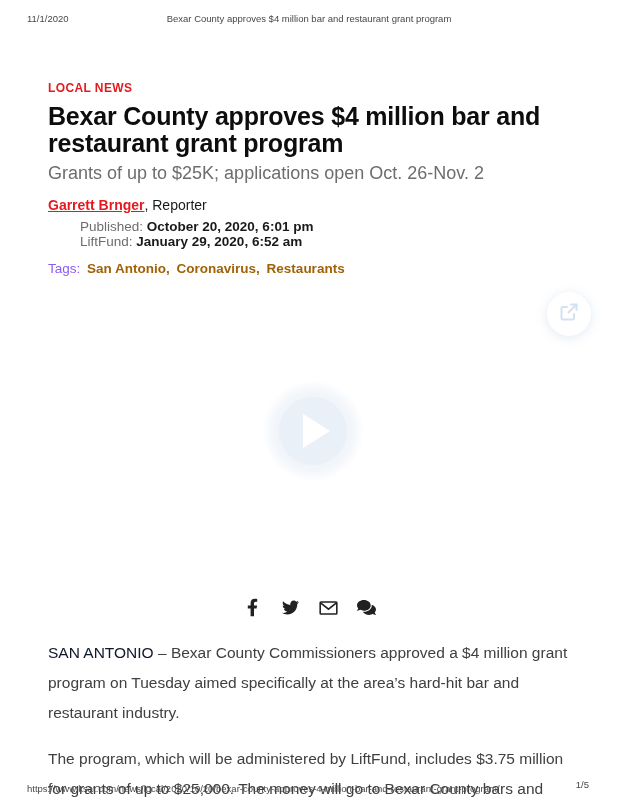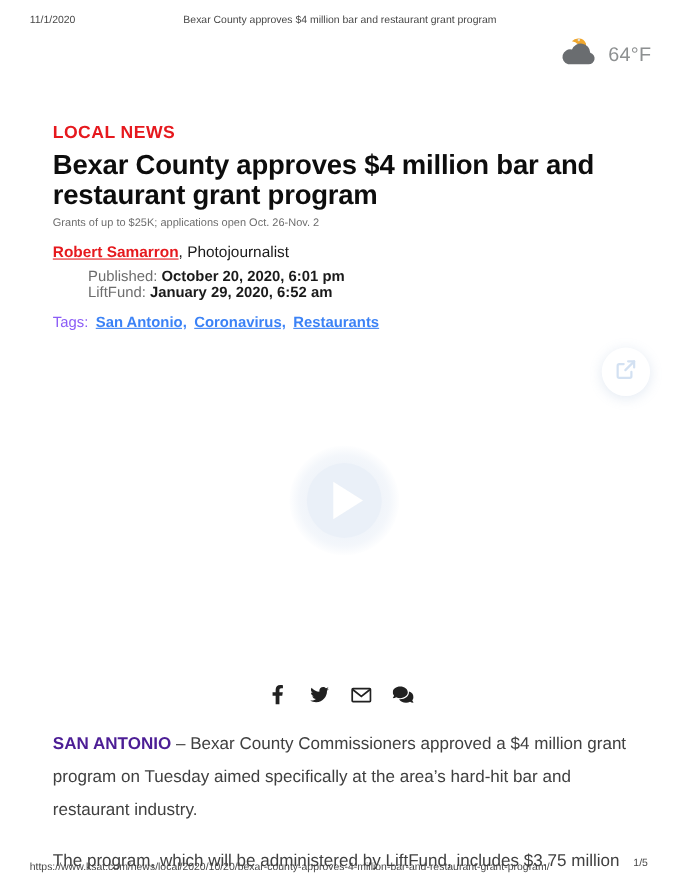--- a/index.html
+++ b/index.html
@@ -28,41 +28,41 @@
   
   .weather {
     position: absolute; top: 33px; right: 26px;
     display: flex; align-items: center; gap: 7px;
   }
   .weather-temp { font-size: 18px; color: #8d9091; font-weight: 400; letter-spacing: 0.2px; }
 
   
   .content { position: absolute; left: 48px; top: 0; width: 522px; }
   .section-label {
-    margin-top: 112px; display: inline-block;
-    font-size: 16px; font-weight: 800; letter-spacing: 0.4px;
+    margin-top: 81px; display: inline-block;
+    font-size: 12px; font-weight: 800; letter-spacing: 0.4px;
     color: var(--accent); text-decoration: none;
   }
   h1.headline {
     margin-top: 7px; font-size: 25px; line-height: 1.06;
     font-weight: 900; letter-spacing: -0.2px; color: #0d0d0d;
   }
-  .subheadline { margin-top: 7px; font-size: 10px; color: #6d6d6d; }
+  .subheadline { margin-top: 7px; font-size: 18px; color: #6d6d6d; }
 
   .byline { margin-top: 13px; font-size: 14px; line-height: 16px; }
   .author-link { color: var(--accent); font-weight: 700; text-decoration: underline; cursor: pointer; }
   .author-role { color: #1a1a1a; }
 
   .pub-lines { margin-top: 6px; font-size: 13.5px; line-height: 15px; margin-left: 32px; }
   .pub-label { color: #6d6d6d; }
   .pub-value { color: #1a1a1a; font-weight: 700; }
 
   .tags-row { margin-top: 12px; font-size: 13.5px; }
   .tags-label { color: #8b5cf6; }
-  .tag-link { color: #3b82f6; font-weight: 700; text-decoration: underline; margin-left: 3px; cursor: pointer; }
+  .tag-link { color: #a16207; font-weight: 700; margin-left: 3px; cursor: pointer; }
 
   
   .video { position: relative; margin-top: 16px; height: 278px; background: #fff; }
   .share-circle {
     position: absolute; top: 0; right: -21px;
     width: 44px; height: 44px; border-radius: 50%;
     background: #fff; box-shadow: 0 2px 12px rgba(110,145,190,0.20);
     display: flex; align-items: center; justify-content: center; cursor: pointer;
   }
   .play-glow {
@@ -85,54 +85,44 @@
   
   .share-row {
     margin-top: 28px; display: flex; justify-content: center; align-items: center; gap: 19px;
   }
   .share-btn { width: 19px; height: 19px; display: flex; align-items: center; justify-content: center; cursor: pointer; }
   .share-btn svg { display: block; }
 
   
   .article-body { margin-top: 21px; font-size: 15.5px; line-height: 30px; color: #404040; }
   .article-body p + p { margin-top: 16px; }
-  .para-lead { font-weight: 700; color: #4c1d95; }
+  .para-lead { font-weight: 400; color: #0f172a; }
 </style>
 </head>
 <body>
 
 <div class="page" style="--accent:#e6191e;">
 
   <div class="print-header">
     <span class="print-date">11/1/2020</span>
     <span class="print-title">Bexar County approves $4 million bar and restaurant grant program</span>
   </div>
 
-  <div class="weather">
-    <span>
-      <svg width="38" height="27" viewBox="0 0 38 27">
-        <path d="M17.5 2 a7.4 7.4 0 0 0-5.6 2.6 8.1 8.1 0 0 1 7.4 9.1 7.4 7.4 0 0 0 5.5-7 7.4 7.4 0 0 0-7.3-4.7z" fill="#f0a72e"></path>
-        <circle cx="18.2" cy="3.4" r="1.1" fill="#e0e0e0"></circle>
-        <path d="M8.5 25.5 h18.5 a5.4 5.4 0 0 0 1.6-10.6 A8.6 8.6 0 0 0 12 12.1 6.9 6.9 0 0 0 8.5 25.5 z" fill="#6a6d70"></path>
-      </svg>
-    </span>
-    <span class="weather-temp">64°F</span>
-  </div>
 
   <div class="content">
 
     <a class="section-label">LOCAL NEWS</a>
 
     <h1 class="headline">Bexar County approves $4 million bar and restaurant grant program</h1>
 
     <div class="subheadline">Grants of up to $25K; applications open Oct. 26-Nov. 2</div>
 
     <div class="byline">
       <div>
-        <span class="author-link">Robert Samarron</span><span class="author-role">, Photojournalist</span>
+        <span class="author-link">Garrett Brnger</span><span class="author-role">, Reporter</span>
       </div>
     </div>
 
     <div class="pub-lines">
       <div>
         <span class="pub-label">Published:</span>
         <span class="pub-value">October 20, 2020, 6:01 pm</span>
       </div>
       <div>
         <span class="pub-label">LiftFund:</span>

